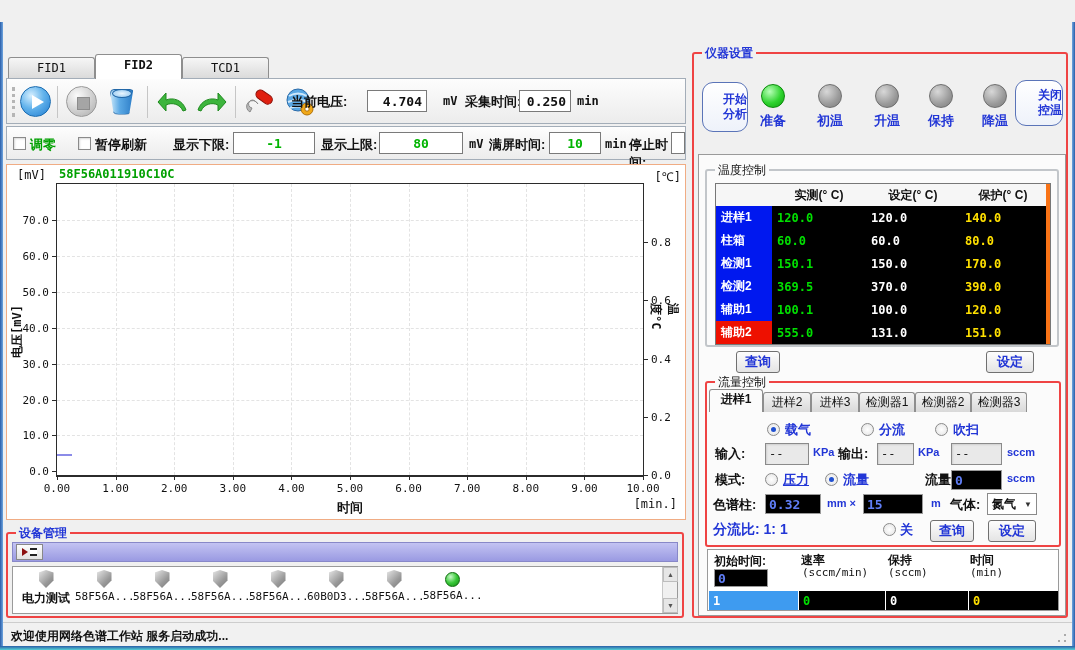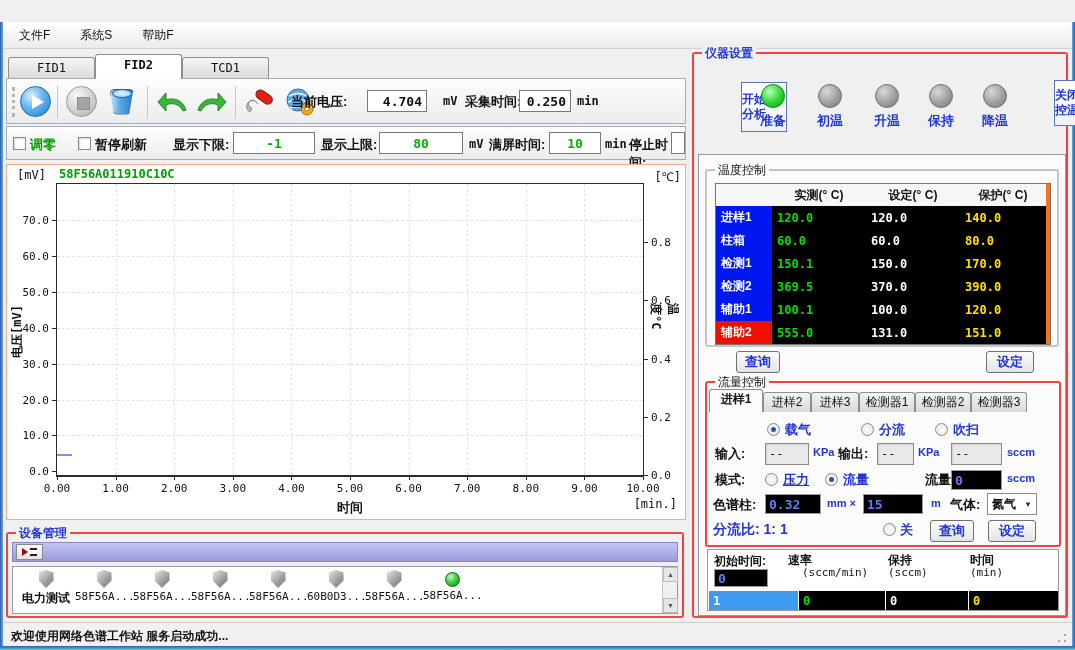--- a/index.html
+++ b/index.html
@@ -111,23 +111,23 @@
 
   
   .statusbar { position:absolute; left:3px; top:622px; right:3px; height:25px; background:#f1f1f1; border-top:1px solid #cdcdcd; }
   .status-text { position:absolute; left:8px; top:5px; font-size:12px; font-weight:bold; }
   .resize-grip { position:absolute; right:5px; bottom:4px; width:10px; height:10px;
                  background:radial-gradient(circle 1.5px at 8px 2px,#aaa 95%,transparent),
                             radial-gradient(circle 1.5px at 8px 8px,#aaa 95%,transparent),
                             radial-gradient(circle 1.5px at 2px 8px,#aaa 95%,transparent); }
 
   
-  .inst-btn { position:absolute; border:1px solid #5a74b8; border-radius:0; background:linear-gradient(#ffffff,#eef2fa);
+  .inst-btn { position:absolute; border:1px solid #5a74b8; border-radius:11px; background:linear-gradient(#ffffff,#eef2fa);
               color:#2236d6; font-weight:bold; font-size:12px; text-align:center;
-              display:flex; flex-direction:column; align-items:flex-start; justify-content:center; line-height:15px;margin-left:39px; }
+              display:flex; flex-direction:column; align-items:flex-end; justify-content:center; line-height:15px; }
   .led { position:absolute; width:24px; height:24px; border-radius:50%; }
   .led.on  { background:radial-gradient(circle at 35% 30%, #b8ffb8, #2ed32e 55%, #0fa00f); border:1px solid #0c8a0c; }
   .led.off { background:radial-gradient(circle at 35% 30%, #d8d8d8, #9a9a9a 60%, #7c7c7c); border:1px solid #6f6f6f; }
   .led-label { position:absolute; width:44px; text-align:center; color:#2236d6; font-weight:bold; font-size:13px; }
 
   .rtabs { position:absolute; display:flex; align-items:flex-end; }
   .rtab { height:21px; border:1px solid #8e8e8e; border-bottom:none; border-radius:3px 3px 0 0;
           background:linear-gradient(#f4f4f4,#d9d9d9); text-align:center; line-height:20px; font-size:12px; padding:0 6px; }
   .rtab.active { height:23px; background:#fbfbfb; font-weight:bold; z-index:2; }
   .content-box { position:absolute; left:4px; top:100px; width:368px; height:462px; background:#fbfbfb; border:1px solid #9a9a9a; }
@@ -173,25 +173,20 @@
                font-family:"DejaVu Sans Mono",monospace; font-weight:bold; font-size:12px; }
 </style>
 </head>
 <body>
 
 <div class="window">
 
   <div class="frame-left"></div>
   <div class="frame-right"></div>
 
-  <div class="menubar">
-    <span class="menu-item">文件F</span>
-    <span class="menu-item">系统S</span>
-    <span class="menu-item">帮助F</span>
-  </div>
 
   <div class="dtabs">
     <div class="dtab">FID1</div>
     <div class="dtab active">FID2</div>
     <div class="dtab">TCD1</div>
   </div>
 
   <div class="panel" style="left:6px;top:78px;width:680px;height:46px;">
     <div class="grip"></div>
     <div class="ticon" style="left:12px;">
@@ -506,21 +501,21 @@
         <span class="blue-label" style="left:6px;top:138px;font-size:14px;">分流比: 1: 1</span>
         <div class="radio" style="left:176px;top:140px;"></div>
         <span class="blue-label" style="left:193px;top:138px;">关</span>
         <div class="small-btn" style="left:223px;top:137px;width:44px;">查询</div>
         <div class="small-btn" style="left:281px;top:137px;width:48px;">设定</div>
       </div>
 
       <div class="ramp">
         <span class="ramp-h" style="left:6px;top:3px;">初始时间:</span>
         <div class="black-input" style="left:6px;top:19px;width:54px;height:18px;">0</div>
-        <span class="ramp-h" style="left:80px;top:2px;">速率</span>
+        <span class="ramp-h" style="left:93px;top:2px;">速率</span>
         <span class="ramp-h2" style="left:94px;top:16px;">(sccm/min)</span>
         <span class="ramp-h" style="left:180px;top:2px;">保持</span>
         <span class="ramp-h2" style="left:180px;top:16px;">(sccm)</span>
         <span class="ramp-h" style="left:262px;top:2px;">时间</span>
         <span class="ramp-h2" style="left:262px;top:16px;">(min)</span>
 
         <div class="ramp-cell" style="left:1px;width:89px;background:#3e9bf0;color:#fff;">1</div>
         <div class="ramp-cell" style="left:91px;width:86px;background:#000;color:#00e000;">0</div>
         <div class="ramp-cell" style="left:178px;width:82px;background:#000;color:#fff;">0</div>
         <div class="ramp-cell" style="left:261px;width:89px;background:#000;color:#ffe000;">0</div>

